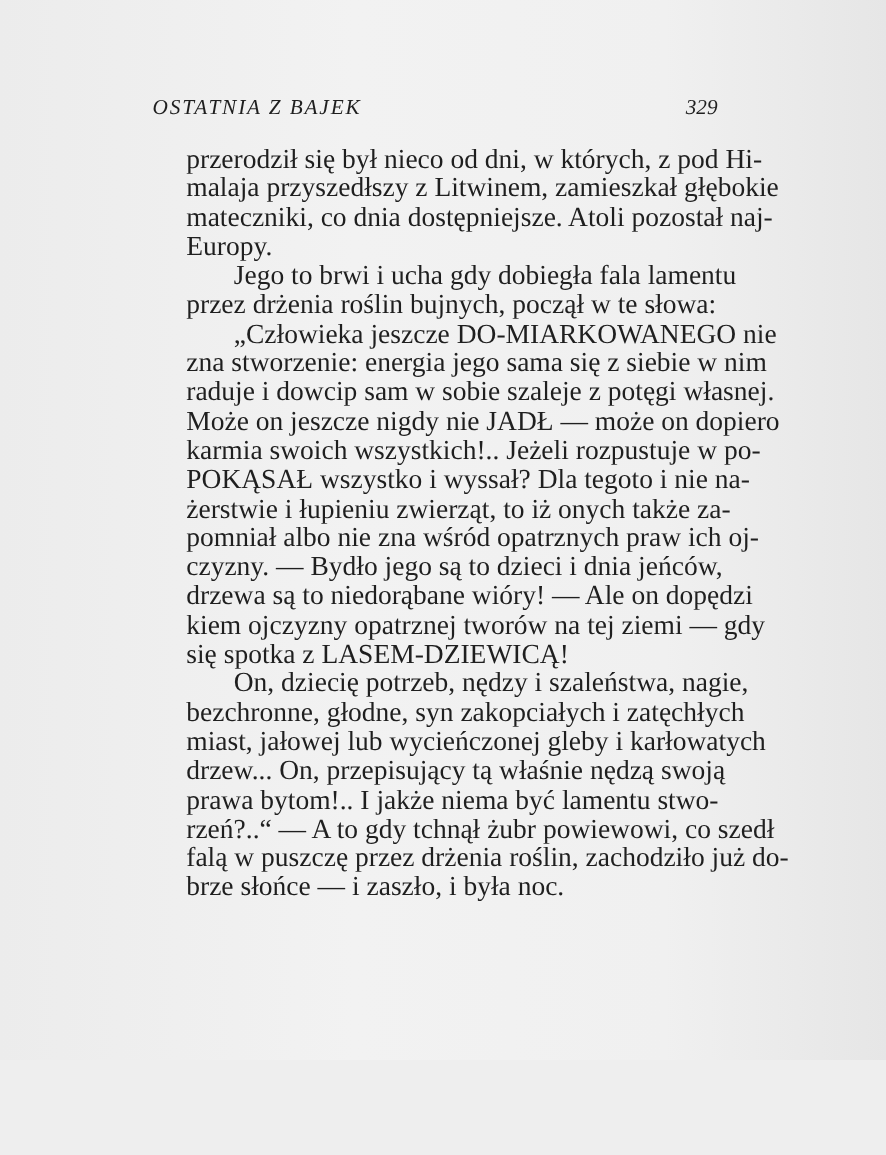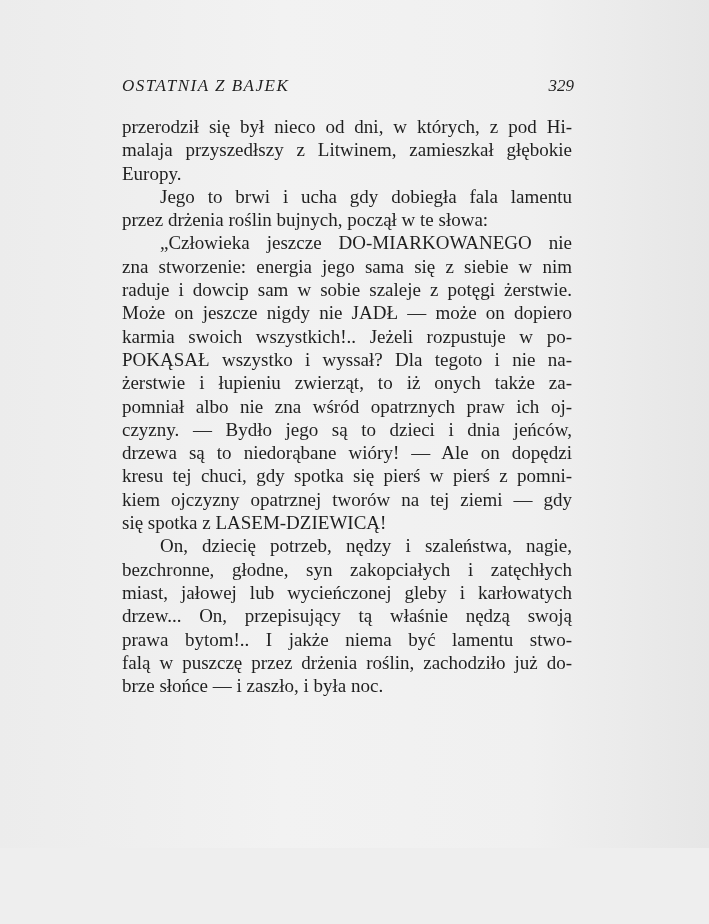--- a/index.html
+++ b/index.html
@@ -17,55 +17,57 @@
   .header {
     position: absolute; left: 122px; top: 76px; width: 448px; height: 24px;
     font-style: italic; font-size: 17px; letter-spacing: 1.5px;
   }
   .header .title { position: absolute; left: 0; top: 0; }
   .header .pagenum { position: absolute; right: -4px; top: 0; letter-spacing: 0; }
   .body-text {
     position: absolute; left: 122px; top: 115px; width: 450px;
   }
   .line {
-    height: 23.3px; line-height: 23.3px; font-size: 19px;
+    height: 23.3px; line-height: 23.3px; font-size: 22px;
     white-space: nowrap; text-align: justify; text-align-last: justify;
     overflow: visible;
+    margin-left: 27px;
   }
   .line.last { text-align-last: left; }
   .line.indent { padding-left: 38px; }
 </style>
 </head>
 <body>
 
 <div class="page">
   <div class="header">
     <span class="title">OSTATNIA Z BAJEK</span>
     <span class="pagenum">329</span>
   </div>
   <div class="body-text" id="body-text">
       <div class="line">przerodził się był nieco od dni, w których, z pod Hi-</div>
       <div class="line">malaja przyszedłszy z Litwinem, zamieszkał głębokie</div>
+      <div class="line">mateczniki, co dnia dostępniejsze. Atoli pozostał naj-</div>
       <div class="line last">Europy.</div>
       <div class="line indent">Jego to brwi i ucha gdy dobiegła fala lamentu</div>
       <div class="line last">przez drżenia roślin bujnych, począł w te słowa:</div>
       <div class="line indent">„Człowieka jeszcze DO-MIARKOWANEGO nie</div>
       <div class="line">zna stworzenie: energia jego sama się z siebie w nim</div>
-      <div class="line">raduje i dowcip sam w sobie szaleje z potęgi żerstwie.</div>
+      <div class="line">raduje i dowcip sam w sobie szaleje z potęgi własnej.</div>
       <div class="line">Może on jeszcze nigdy nie JADŁ — może on dopiero</div>
       <div class="line">karmia swoich wszystkich!.. Jeżeli rozpustuje w po-</div>
       <div class="line">POKĄSAŁ wszystko i wyssał? Dla tegoto i nie na-</div>
       <div class="line">żerstwie i łupieniu zwierząt, to iż onych także za-</div>
       <div class="line">pomniał albo nie zna wśród opatrznych praw ich oj-</div>
       <div class="line">czyzny. — Bydło jego są to dzieci i dnia jeńców,</div>
       <div class="line">drzewa są to niedorąbane wióry! — Ale on dopędzi</div>
-      <div class="line">kresu tej chuci, gdy spotka się pierś w pierś z pomni-</div>
       <div class="line">kiem ojczyzny opatrznej tworów na tej ziemi — gdy</div>
       <div class="line last">się spotka z LASEM-DZIEWICĄ!</div>
       <div class="line indent">On, dziecię potrzeb, nędzy i szaleństwa, nagie,</div>
       <div class="line">bezchronne, głodne, syn zakopciałych i zatęchłych</div>
       <div class="line">miast, jałowej lub wycieńczonej gleby i karłowatych</div>
       <div class="line">drzew... On, przepisujący tą właśnie nędzą swoją</div>
       <div class="line">prawa bytom!.. I jakże niema być lamentu stwo-</div>
+      <div class="line">rzeń?..“ — A to gdy tchnął żubr powiewowi, co szedł</div>
       <div class="line">falą w puszczę przez drżenia roślin, zachodziło już do-</div>
       <div class="line last">brze słońce — i zaszło, i była noc.</div>
     </div>
 </div>
 
 </body></html>

